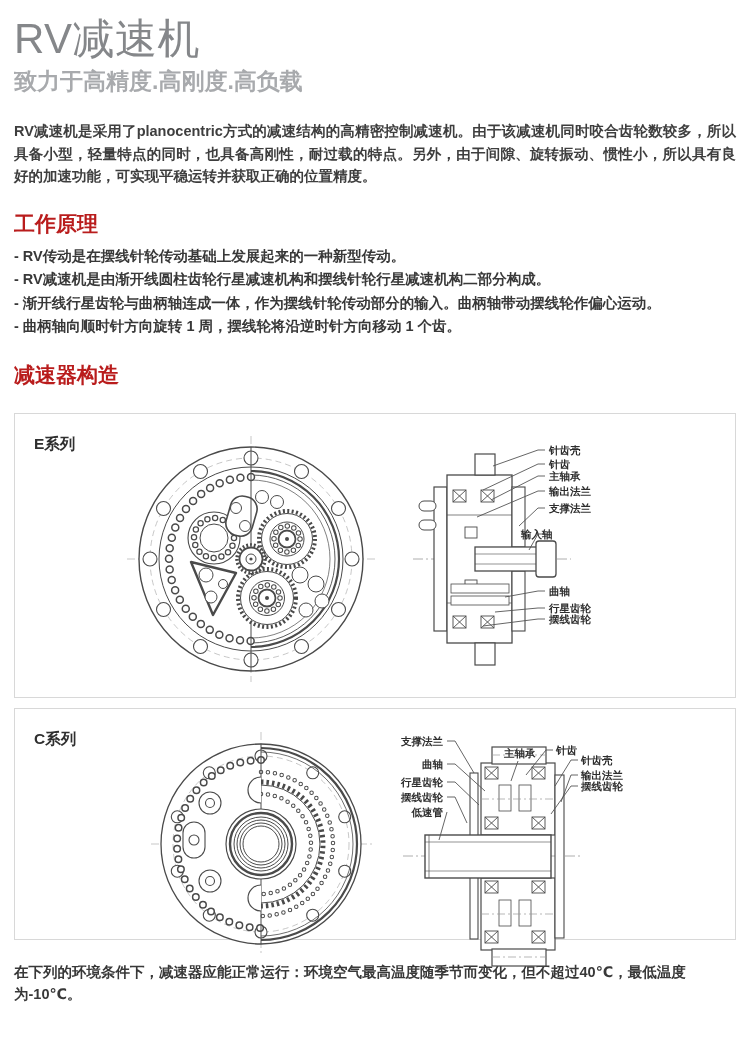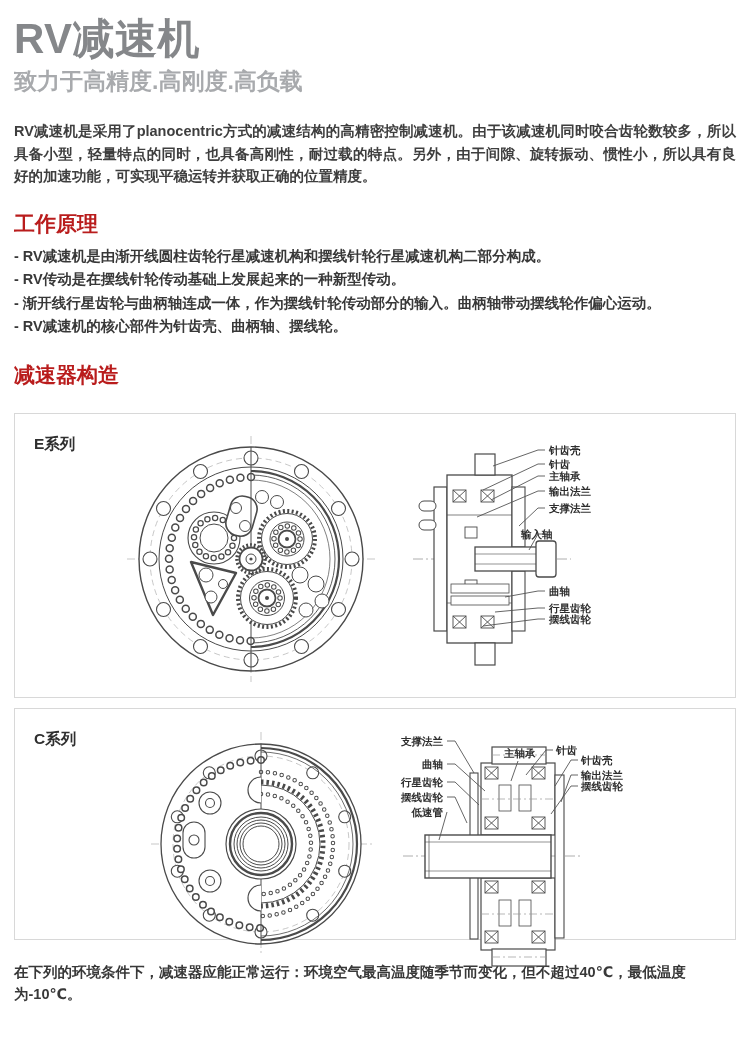--- a/index.html
+++ b/index.html
@@ -1,18 +1,18 @@
 <!DOCTYPE html>
 <html><head>
 <meta charset="utf-8">
 <style>
   html,body { margin:0; padding:0; background:#ffffff; }
   body { width:750px; height:1049px; font-family:"Liberation Sans","DejaVu Sans",sans-serif; overflow:hidden; }
   .content { padding:16px 14px 0 14px; }
-  .page-title { margin:0; font-size:42px; line-height:46px; font-weight:bold; color:#85878a; letter-spacing:0.5px; }
+  .page-title { margin:0; font-size:42px; line-height:46px; font-weight:normal; color:#85878a; letter-spacing:0.5px; }
   .subtitle { margin:6px 0 0 0; font-size:23px; line-height:26px; color:#a8aaad; font-weight:600; }
   .intro { margin:26px 0 0 0; font-size:14.5px; line-height:22.5px; color:#3e3e3e; font-weight:600; text-align:justify; }
   .sec-heading { margin:24px 0 0 0; font-size:21px; line-height:24px; color:#b91c1c; font-weight:bold; }
   .bullets { margin-top:9px; }
   .bullet { font-size:14.5px; line-height:23.5px; color:#383838; font-weight:600; }
   .series-box { position:relative; margin-top:26px; height:285px; border:1px solid #d8d8d8; background:#fff; box-sizing:border-box; }
   .series-box.c { margin-top:10px; height:232px; }
   .series-box svg { position:absolute; left:0; top:0; display:block; }
   .series-label { position:absolute; left:19px; top:20px; font-size:15.5px; color:#2f2f2f; font-weight:600; z-index:2;text-align:right; }
   .part-label { position:absolute; font-size:10.5px; line-height:12px; font-weight:bold; color:#2d2d2d; white-space:nowrap; z-index:2; }
@@ -23,24 +23,24 @@
 
 <div class="content">
 
   <h1 class="page-title">RV减速机</h1>
   <div class="subtitle">致力于高精度.高刚度.高负载</div>
 
   <p class="intro">RV减速机是采用了planocentric方式的减速结构的高精密控制减速机。由于该减速机同时咬合齿轮数较多，所以具备小型，轻量特点的同时，也具备高刚性，耐过载的特点。另外，由于间隙、旋转振动、惯性小，所以具有良好的加速功能，可实现平稳运转并获取正确的位置精度。</p>
 
   <h2 class="sec-heading">工作原理</h2>
   <div class="bullets">
+    <div class="bullet">- RV传动是在摆线针轮传动基础上发展起来的一种新型传动。</div>
     <div class="bullet">- RV减速机是由渐开线圆柱齿轮行星减速机构和摆线针轮行星减速机构二部分构成。</div>
-    <div class="bullet">- RV传动是在摆线针轮传动基础上发展起来的一种新型传动。</div>
     <div class="bullet">- 渐开线行星齿轮与曲柄轴连成一体，作为摆线针轮传动部分的输入。曲柄轴带动摆线轮作偏心运动。</div>
-    <div class="bullet">- RV减速机的核心部件为针齿壳、曲柄轴、摆线轮。</div>
+    <div class="bullet">- 曲柄轴向顺时针方向旋转 1 周，摆线轮将沿逆时针方向移动 1 个齿。</div>
   </div>
 
   <h2 class="sec-heading">减速器构造</h2>
 
   <div class="series-box">
     <div class="series-label">E系列</div>
 
     <svg viewBox="0 0 722 283" width="722" height="283">
       <defs>
         <g id="brgE" stroke="#4a4a4a" stroke-width="0.9" fill="#fff">

